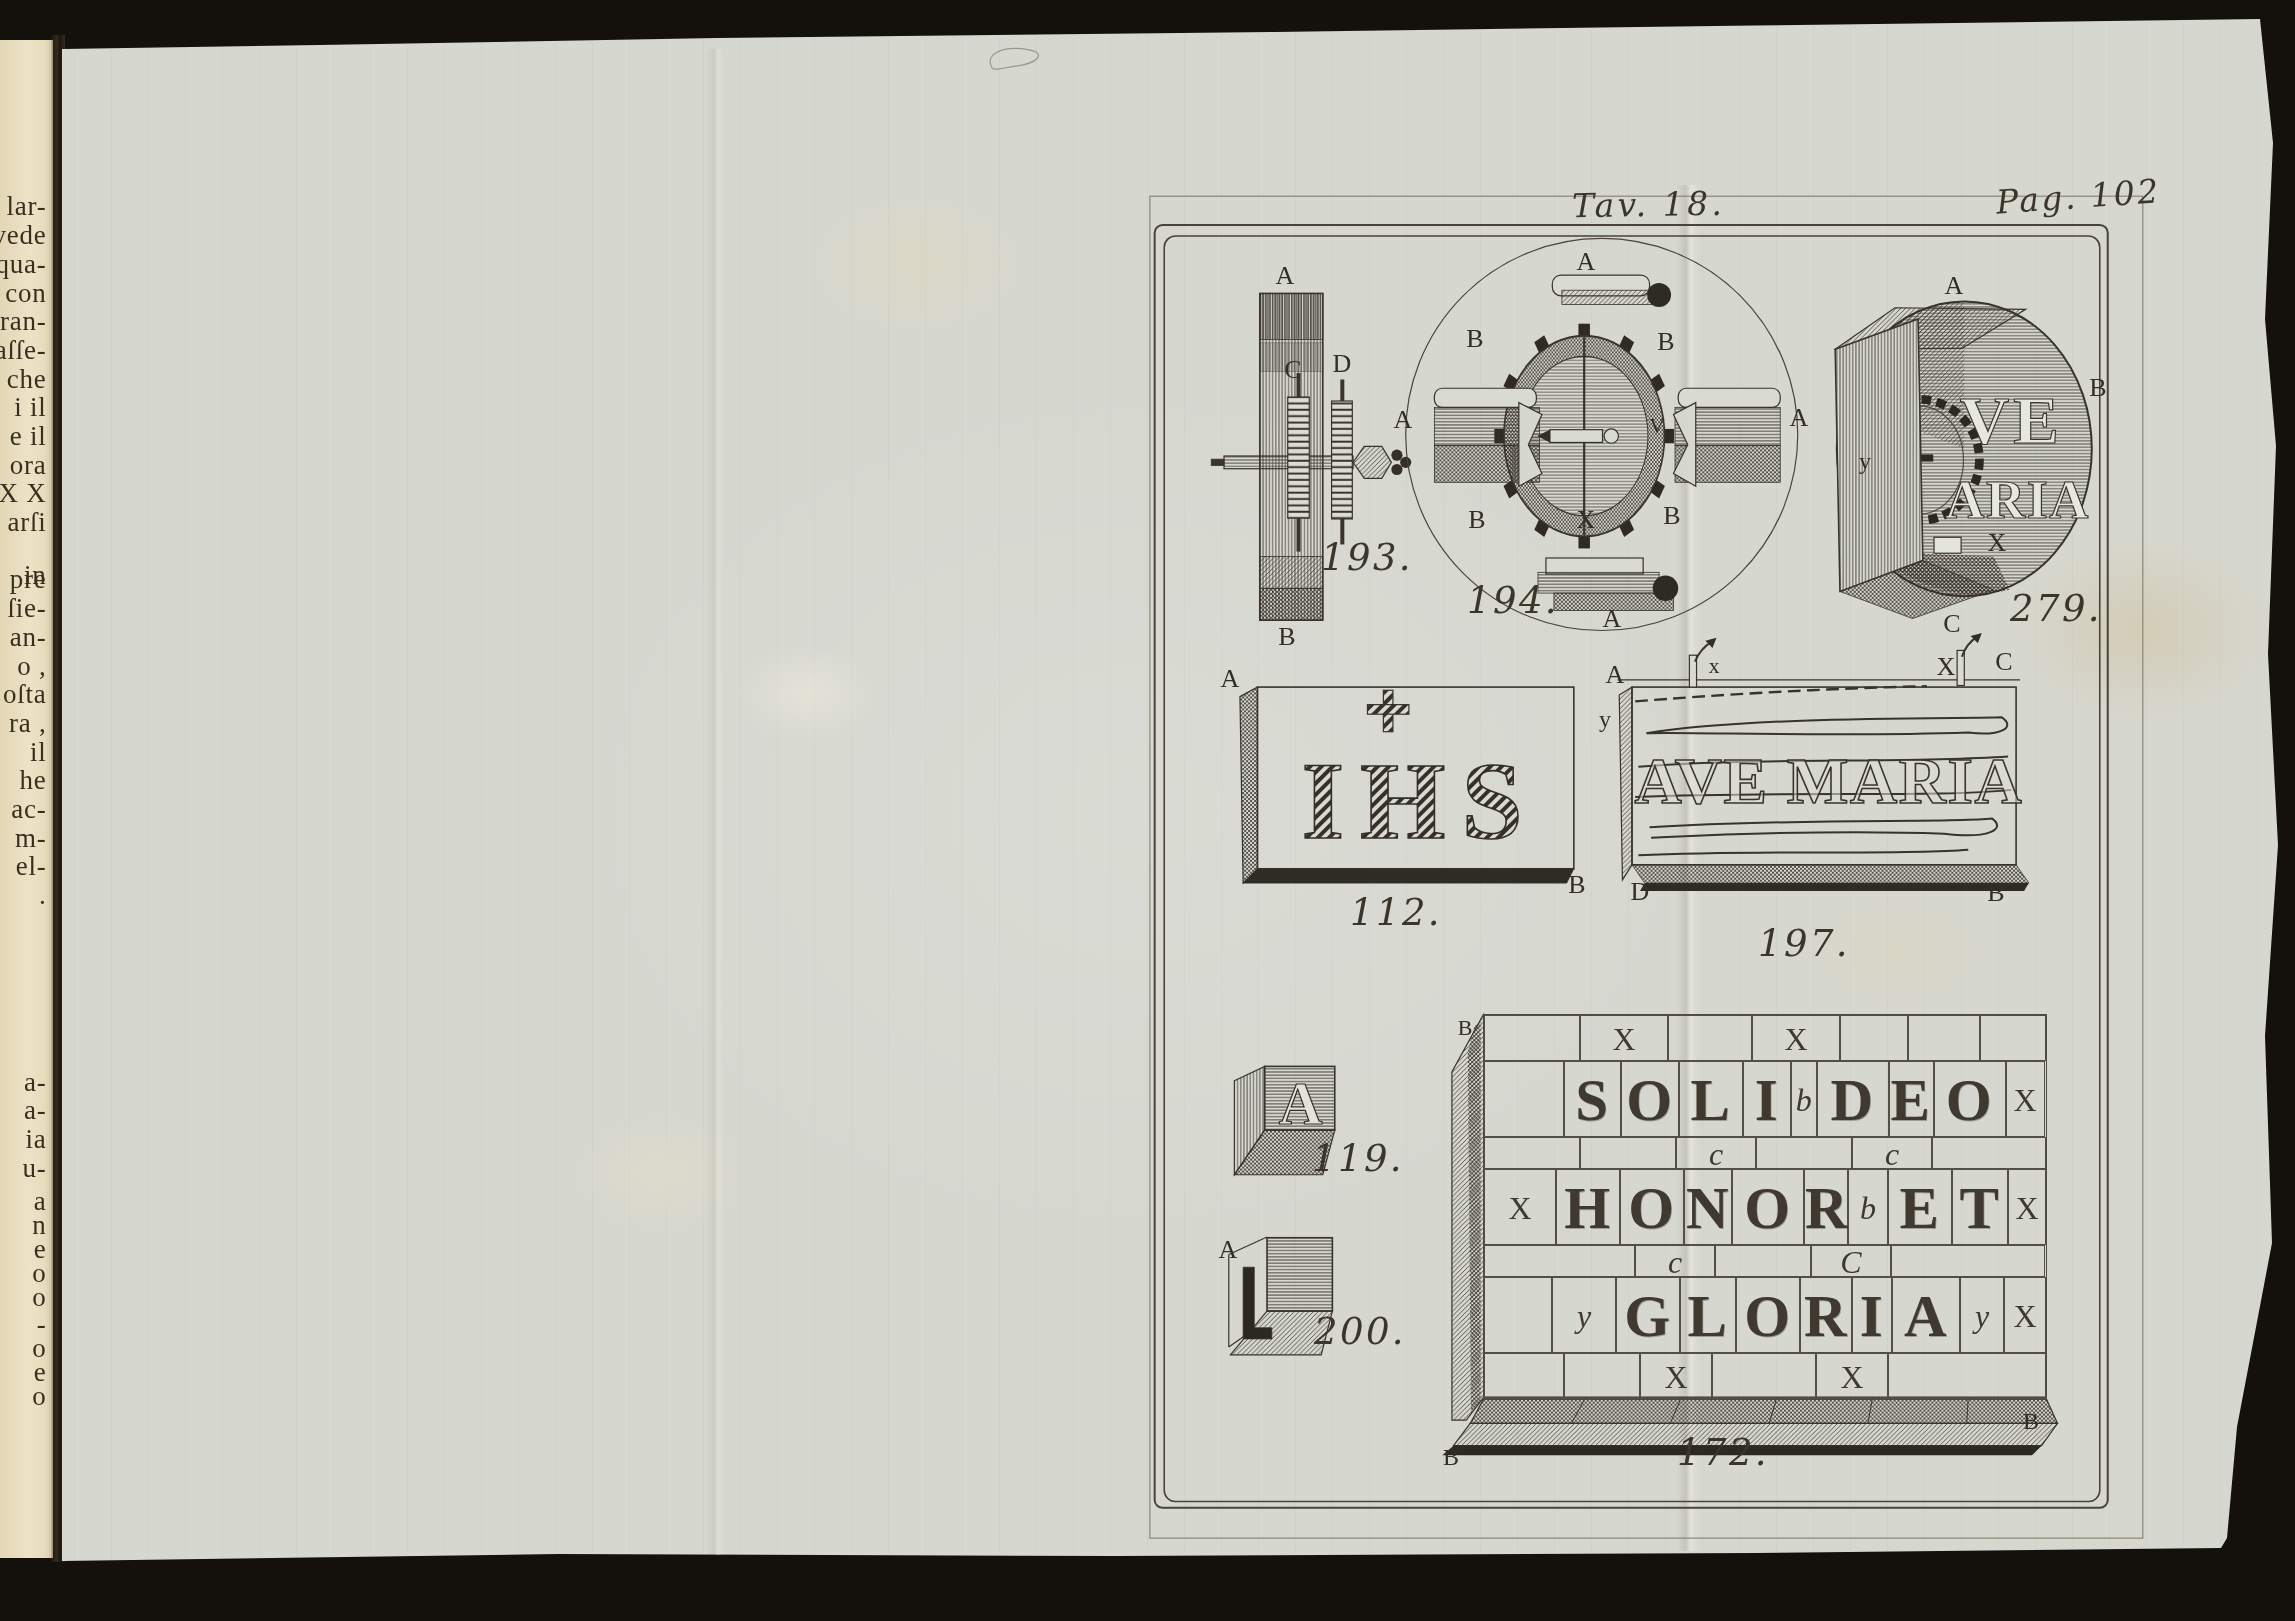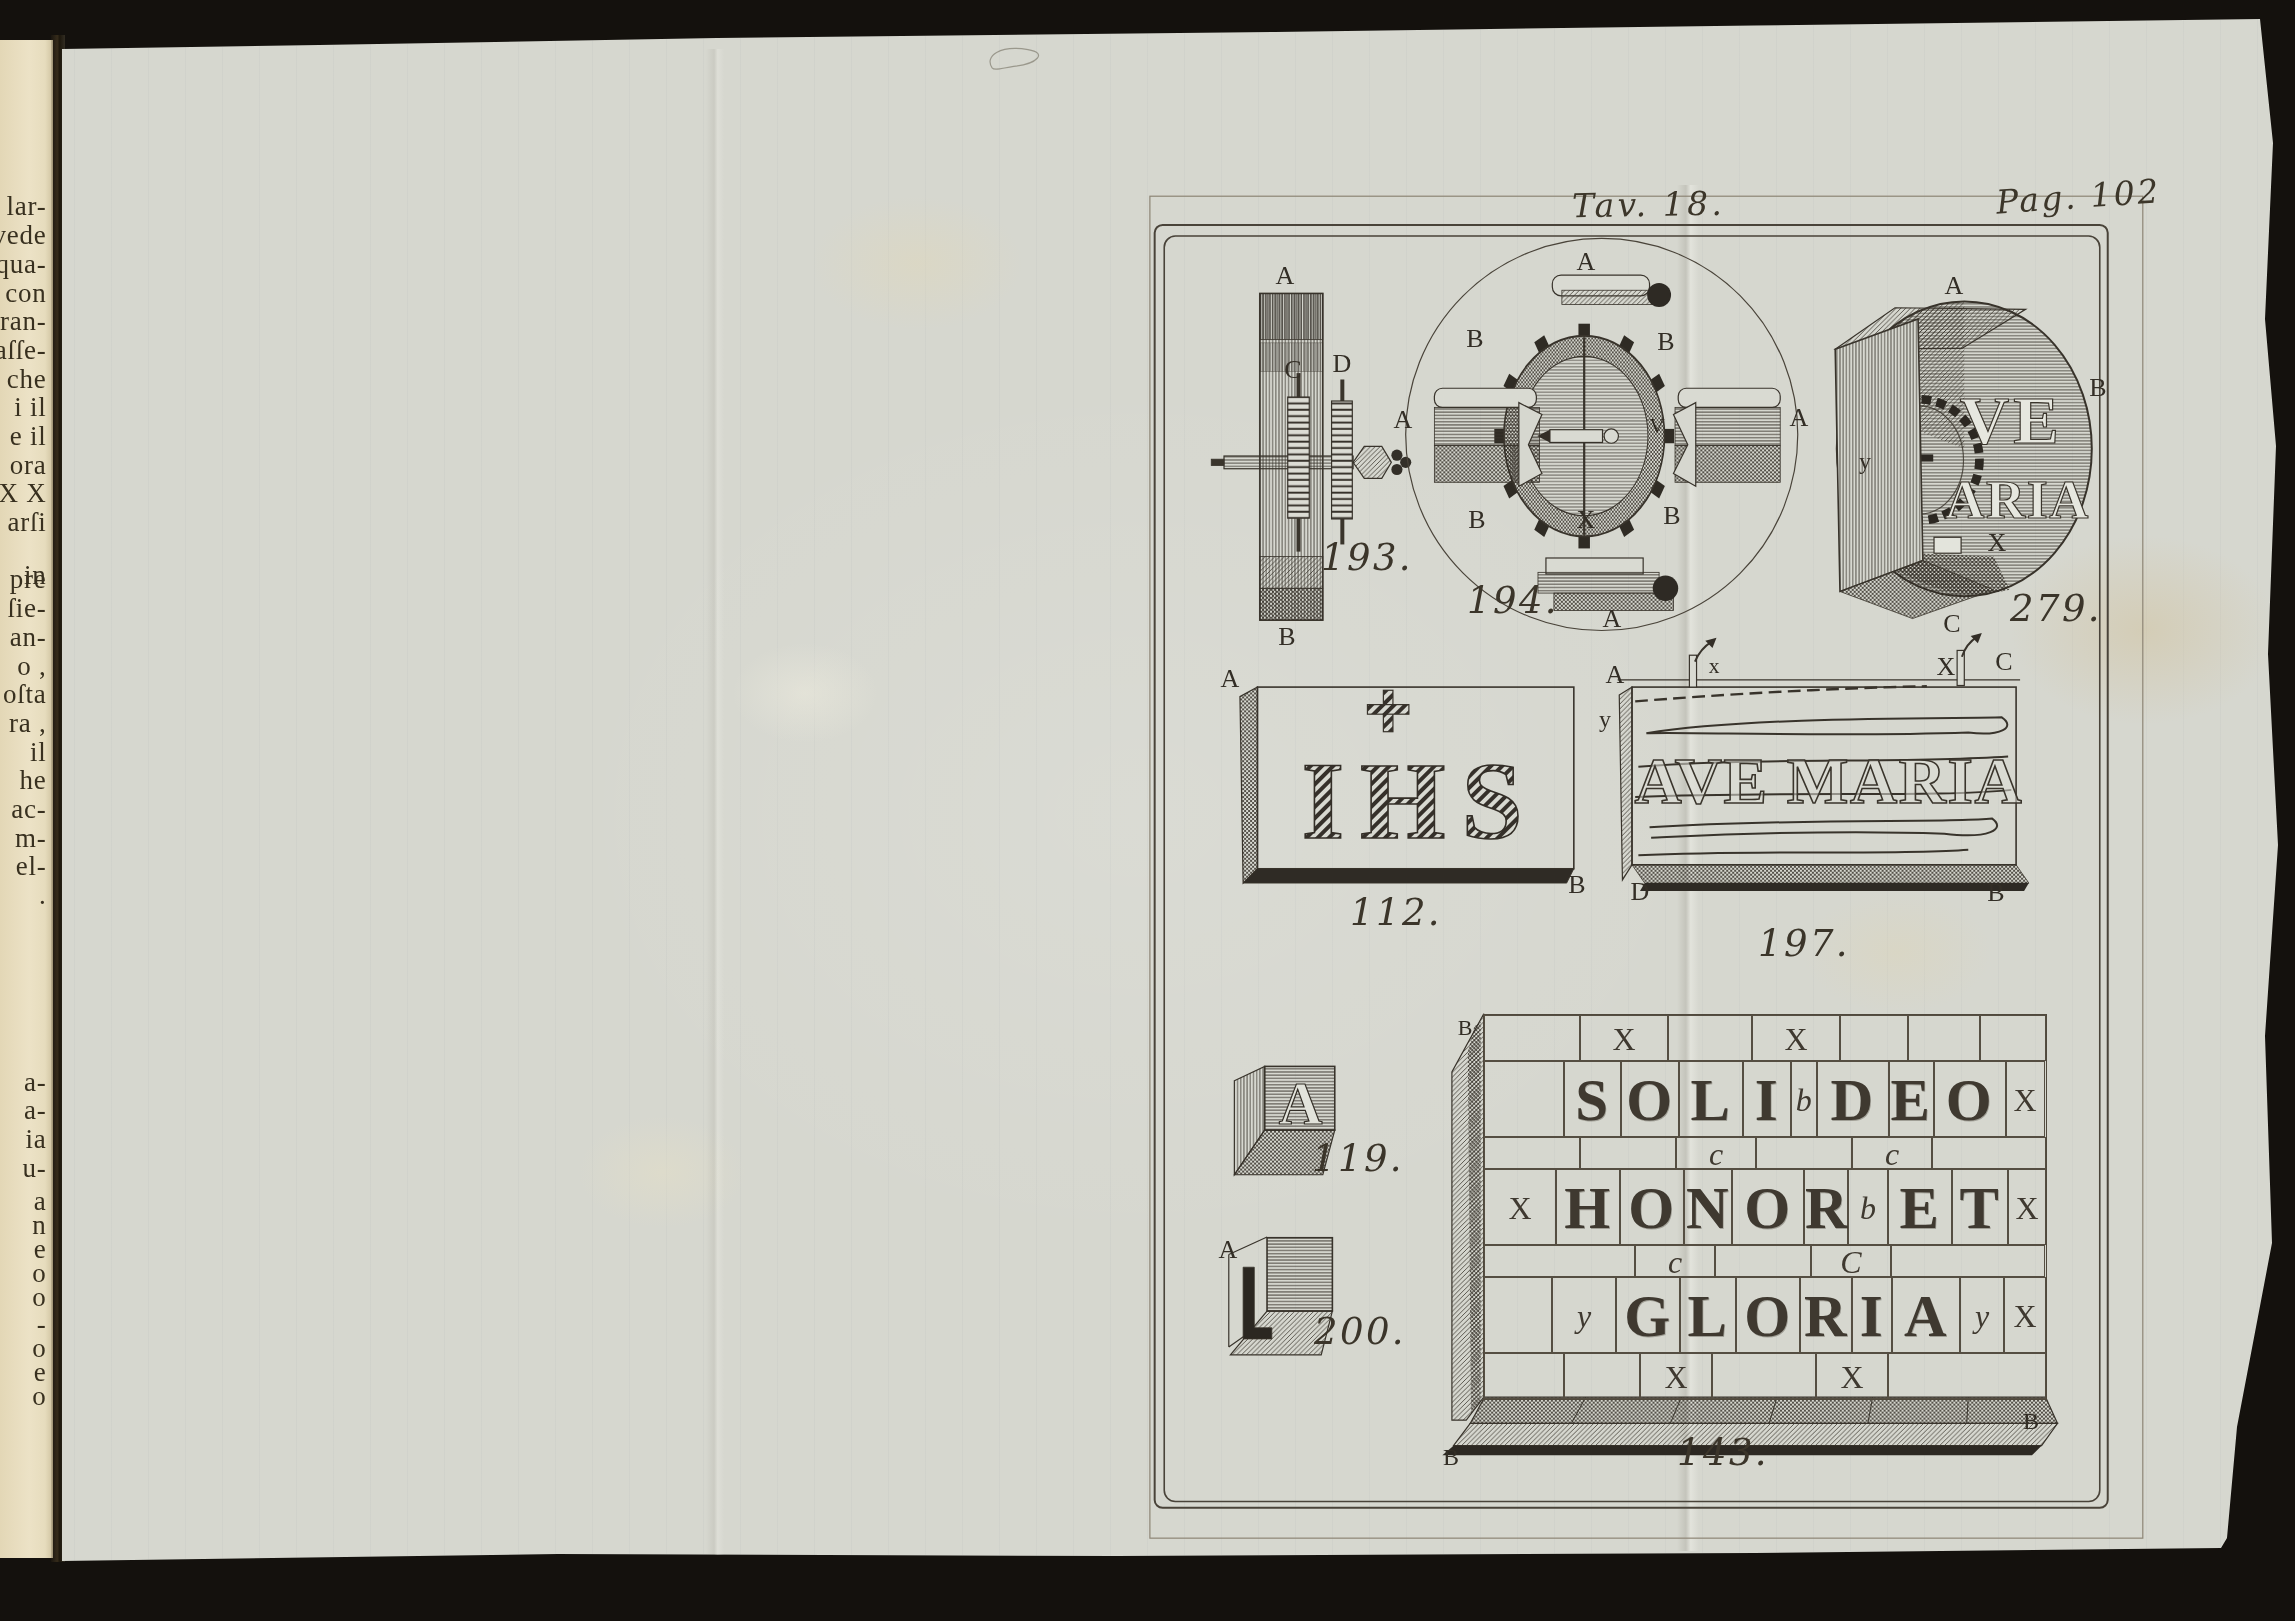--- a/index.html
+++ b/index.html
@@ -399,17 +399,17 @@
       <span class="plbl" style="left: 1465px; top: 1015px; font-size: 22px;">B</span>
       <span class="plbl" style="left: 1451px; top: 1444px; font-size: 24px;">B</span>
       <span class="plbl" style="left: 2031px; top: 1408px; font-size: 24px;">B</span>
       <span class="pcap" style="left: 1367px; top: 536px;">193.</span>
       <span class="pcap" style="left: 1513px; top: 579px;">194.</span>
       <span class="pcap" style="left: 2056px; top: 587px;">279.</span>
       <span class="pcap" style="left: 1396px; top: 891px;">112.</span>
       <span class="pcap" style="left: 1804px; top: 922px;">197.</span>
       <span class="pcap" style="left: 1358px; top: 1137px;">119.</span>
       <span class="pcap" style="left: 1360px; top: 1310px;">200.</span>
-      <span class="pcap" style="left: 1723px; top: 1431px;">143.</span>
+      <span class="pcap" style="left: 1723px; top: 1431px;">172.</span>
     </div>
 
 </div>
 
 
 </body></html>

